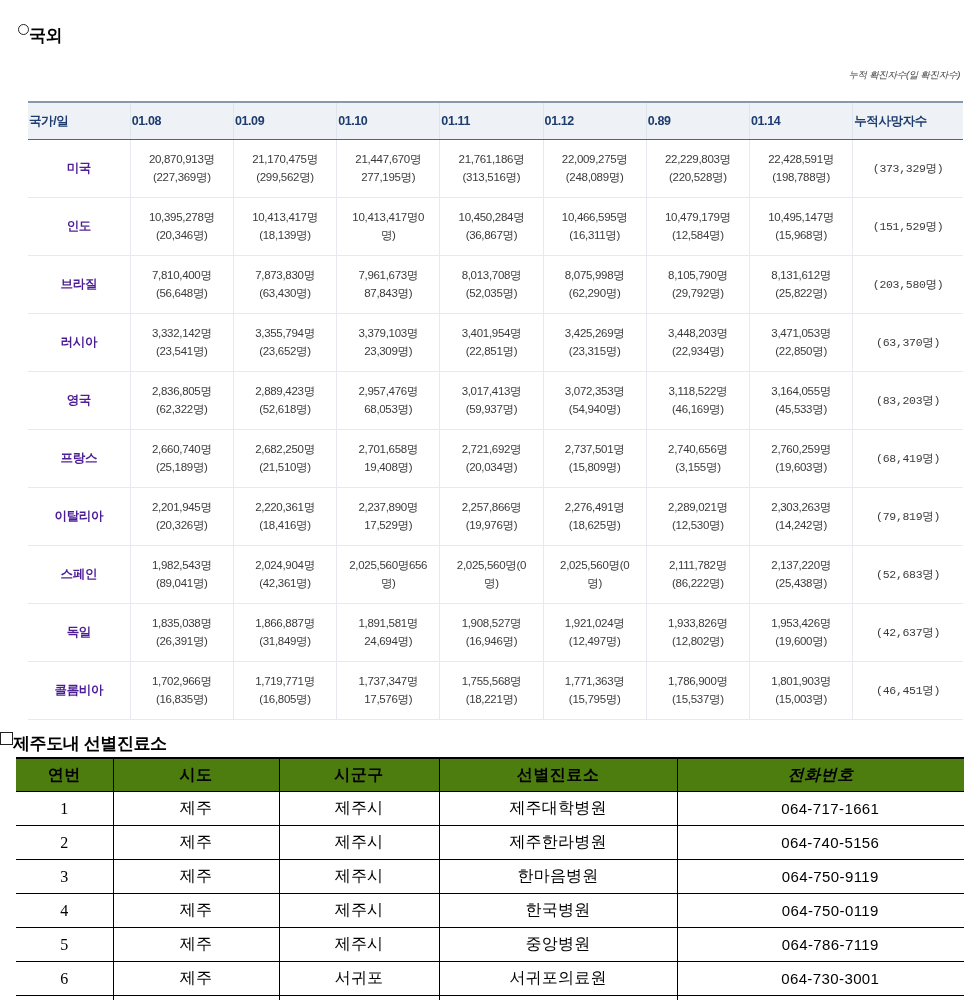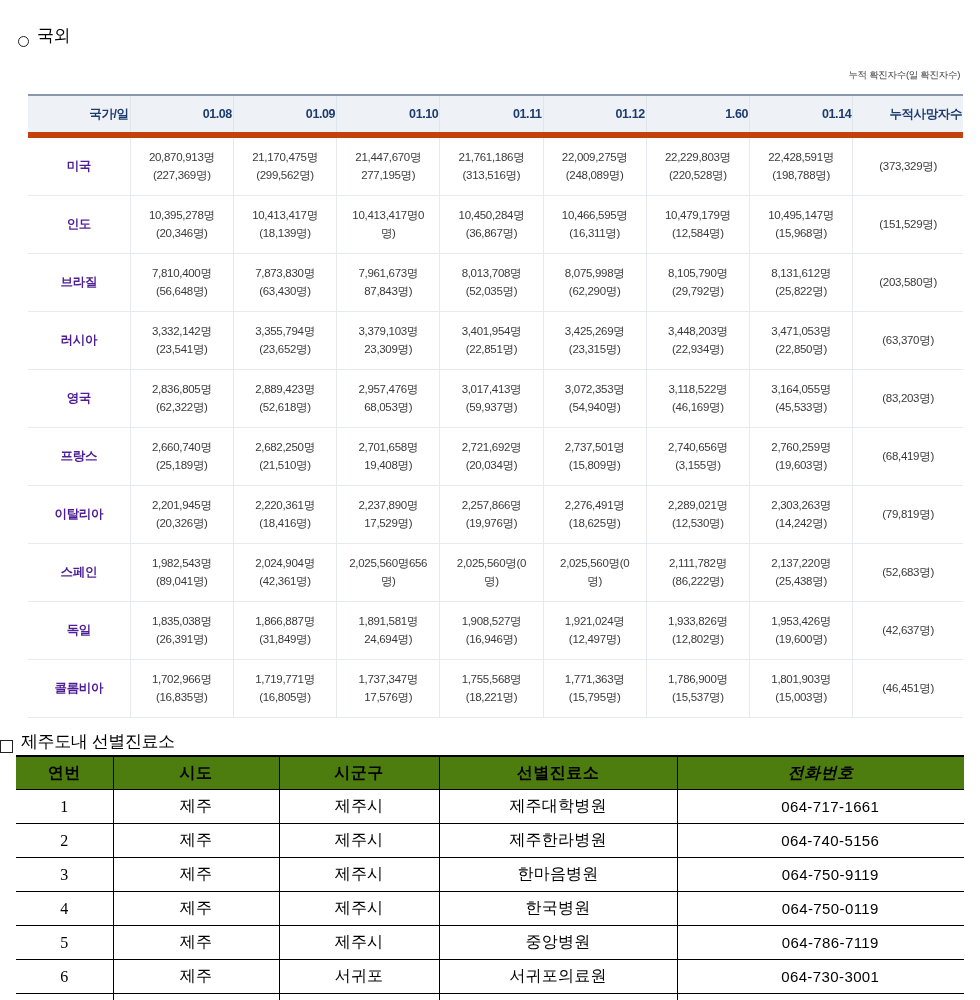--- a/index.html
+++ b/index.html
@@ -13,24 +13,23 @@
     height: 1000px;
     font-family: "Liberation Sans", "DejaVu Sans", sans-serif;
     color: #000000;
     overflow: hidden;
     position: relative;
   }
 
   
   .section-heading {
     display: flex;
-    align-items: flex-end;
-    gap: 8px;
+    align-items: flex-start;
     font-size: 17px;
-    font-weight: normal;
+    font-weight: bold;
     letter-spacing: -0.4px;
     margin: 24px 0 0 18px;
   }
   .bullet-circle {
     width: 9px;
     height: 9px;
     border: 1.6px solid #222;
     border-radius: 50%;
     display: inline-block;
     flex: 0 0 auto;
@@ -41,21 +40,22 @@
     border: 1.6px solid #222;
     display: inline-block;
     flex: 0 0 auto;
   }
 
   .unit-note {
     text-align: right;
     font-size: 9.5px;
     color: #3b3b3b;
     letter-spacing: -0.3px;
-    margin: 22px 20px 12px 0;
+    margin: 22px 20px 19px 0;
+    font-style: italic;
   }
 
   
   .tbl-overseas {
     border-collapse: collapse;
     table-layout: fixed;
     width: 935px;
     margin-left: 28px;
     border-top: 2px solid #8697ae;
     border-bottom: 1px solid #c9d2de;
@@ -65,39 +65,39 @@
   .tbl-overseas col.c-death   { width: 110px; }
 
   .tbl-overseas thead th {
     background: #eef2f7;
     color: #1d3c6e;
     font-size: 12.5px;
     font-weight: bold;
     letter-spacing: -0.4px;
     height: 34px;
     border-right: 1px solid #dfe5ed;
-    border-bottom: 6px solid #c2410c;
-    text-align: right;
+    border-bottom: 1px solid #c2410c;
+    text-align: left;
     vertical-align: middle;
   }
   .tbl-overseas thead th:last-child { border-right: none; margin-top: 44px; }
 
   .tbl-overseas tbody td {
     height: 57px;
     border-right: 1px solid #e6eaf0;
     border-bottom: 1px solid #e6eaf0;
     text-align: center;
     vertical-align: middle;
     font-size: 11.5px;
     color: #3a3a3a;
     letter-spacing: -0.3px;
     line-height: 1.5;
     padding: 0 4px;
   }
-  .tbl-overseas tbody td:last-child { border-right: none; }
+  .tbl-overseas tbody td:last-child { border-right: none; font-family: Liberation Mono, monospace; }
   .tbl-overseas tbody td.country {
     color: #4c1d95;
     font-weight: bold;
     font-size: 12.5px;
   }
   .tbl-overseas tbody td .cum { display: block; }
   .tbl-overseas tbody td .daily { display: block; }
 
   
   .section-heading.second {
@@ -173,21 +173,21 @@
       <col class="c-death">
   </colgroup>
   <thead>
     <tr>
       <th>국가/일</th>
       <th>01.08</th>
       <th>01.09</th>
       <th>01.10</th>
       <th>01.11</th>
       <th>01.12</th>
-      <th>1.60</th>
+      <th>0.89</th>
       <th>01.14</th>
       <th>누적사망자수</th>
     </tr>
   </thead>
   <tbody id="overseas-body">
       <tr>
         <td class="country">미국</td>
         <td>
           <span class="cum">20,870,913명</span>
           <span class="daily">(227,369명)</span>

